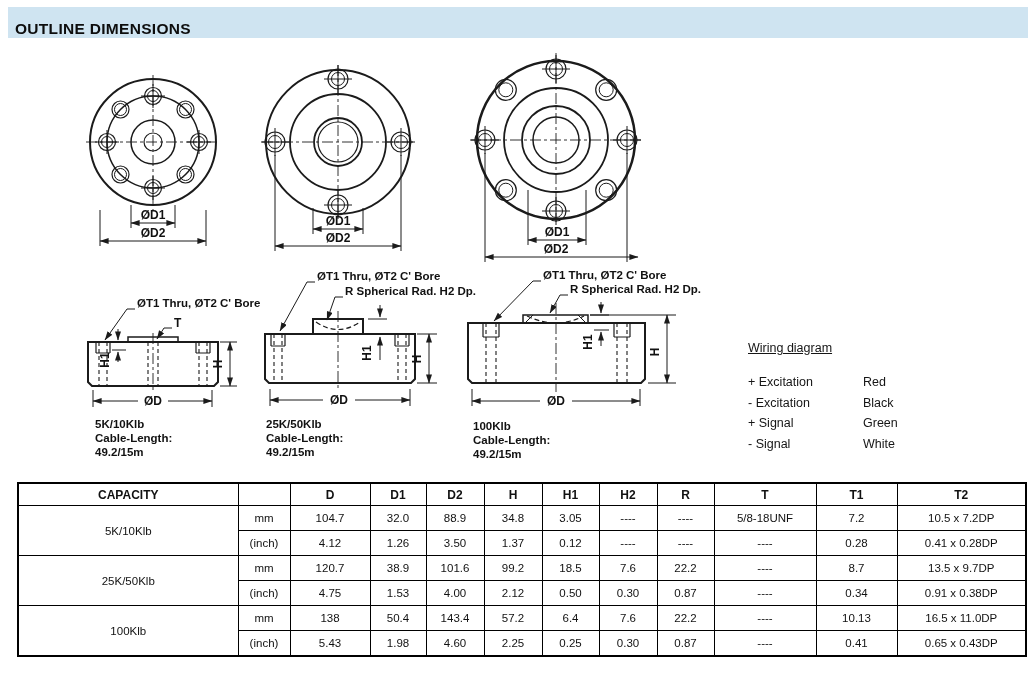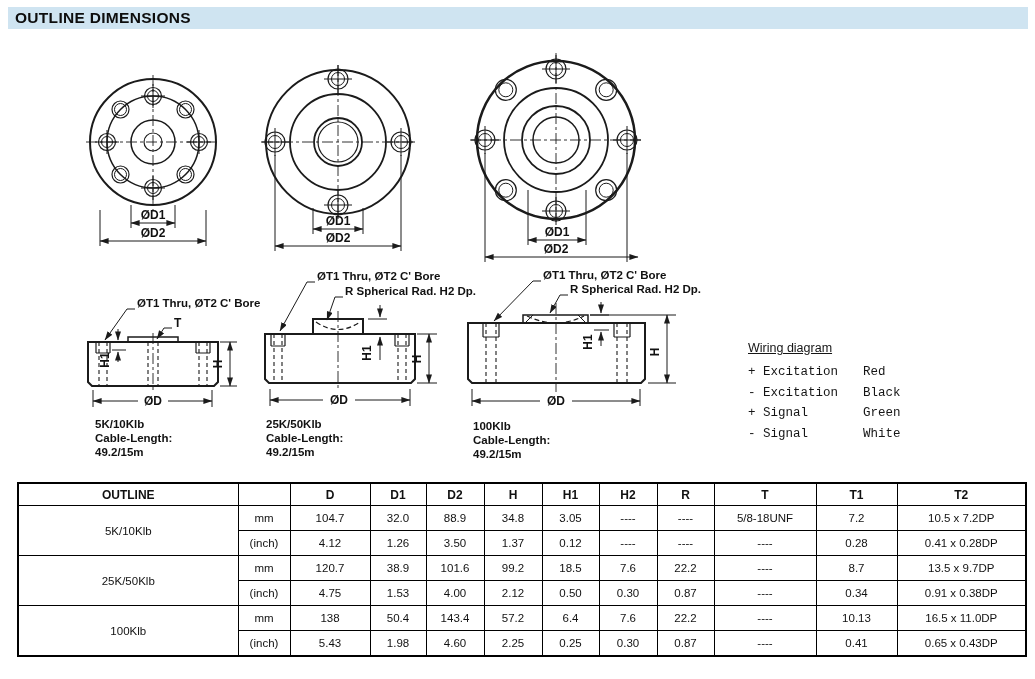--- a/index.html
+++ b/index.html
@@ -3,22 +3,22 @@
 <meta charset="utf-8">
 <style>
   html,body{margin:0;padding:0;}
   body{
     width:1035px;height:679px;background:#ffffff;position:relative;overflow:hidden;
     font-family:"Liberation Sans",sans-serif;color:#111;
     -webkit-font-smoothing:antialiased;
   }
   
   .section-bar{
-    position:absolute;left:8px;top:7px;width:1020px;height:22px;
-    background:#cfe4f1;display:flex;align-items:center;
+    position:absolute;left:8px;top:7px;width:1020px;height:31px;
+    background:#cfe4f1;display:flex;align-items:flex-end;
   }
   .section-bar .title{
     font-size:15.5px;font-weight:bold;letter-spacing:.3px;padding-left:7px;color:#0d0d0d;
   }
   
   .drawings{position:absolute;left:0;top:40px;width:1035px;height:445px;}
   svg .ln{stroke:#1b1b1b;fill:none;}
   svg .s1{stroke-width:1;}
   svg .s12{stroke-width:1.2;}
   svg .s15{stroke-width:1.5;}
@@ -29,21 +29,21 @@
   svg .cl{stroke-dasharray:11 3 3 3;stroke-width:0.9;}
   svg .arc{stroke-dasharray:5 3;stroke-width:1.2;}
   svg .dim{stroke-width:1;}
   svg text{fill:#111;font-family:"Liberation Sans",sans-serif;font-weight:bold;}
   svg .lbl{font-size:12px;}
   svg .co{font-size:11.5px;}
   svg .cap{font-size:11.5px;}
   
   .wiring{position:absolute;left:748px;top:341px;font-size:12.5px;color:#151515;}
   .wiring .w-title{font-weight:normal;text-decoration:underline;}
-  .wiring .w-rows{margin-top:7px;display:grid;grid-template-columns:115px auto;line-height:20.5px;font-family:Liberation Mono, monospace;}
+  .wiring .w-rows{margin-top:17px;display:grid;grid-template-columns:115px auto;line-height:20.5px;}
   
   .dims-table-wrap{position:absolute;left:17px;top:482px;}
   table.dims{border-collapse:collapse;table-layout:fixed;width:1008px;border:2px solid #000;}
   table.dims th,table.dims td{
     border:1px solid #000;text-align:center;vertical-align:middle;
     font-size:11.5px;padding:0;height:24px;white-space:nowrap;
   }
   table.dims th{font-weight:bold;font-size:12px;height:21px;}
   table.dims td{font-weight:normal;}
 </style>
@@ -353,21 +353,21 @@
         <col style="width:58px">
         <col style="width:57px">
         <col style="width:58px">
       <col style="width:57px">
         <col style="width:102px">
         <col style="width:81px">
         <col style="width:129px">
     </colgroup>
     <thead>
       <tr>
-          <th>OUTLINE</th>
+          <th>CAPACITY</th>
           <th></th>
           <th>D</th>
           <th>D1</th>
           <th>D2</th>
           <th>H</th>
           <th>H1</th>
           <th>H2</th>
           <th>R</th>
           <th>T</th>
           <th>T1</th>

